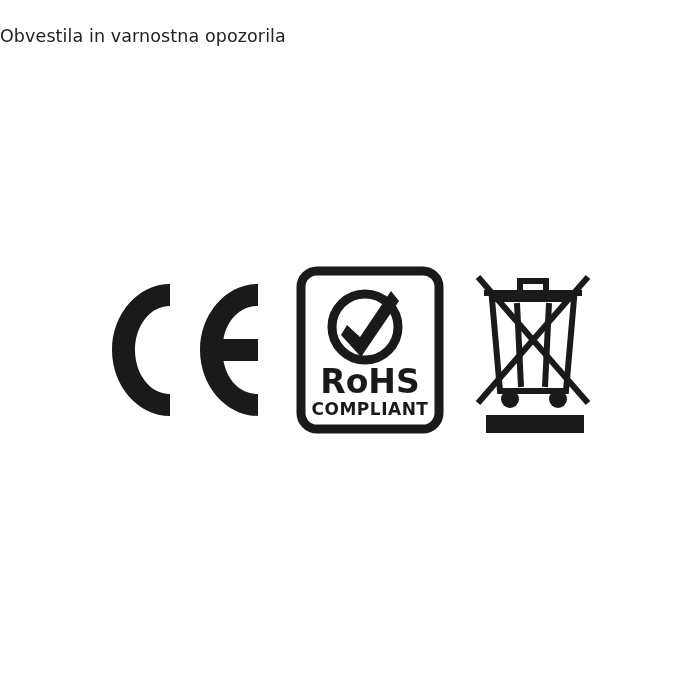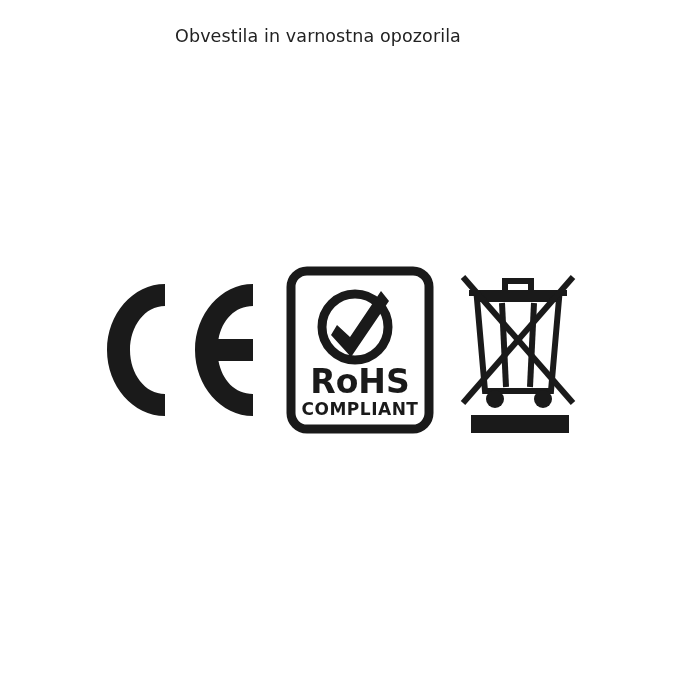--- a/index.html
+++ b/index.html
@@ -19,21 +19,20 @@
     width: 700px;
     height: 700px;
     position: relative;
     box-sizing: border-box;
   }
   .page-title {
     position: absolute;
     top: 26px;
     left: 0;
     width: 636px;
-    text-align: center;
     font-size: 17.5px;
     font-weight: 400;
     color: #222222;
     letter-spacing: 0.1px;
     line-height: 1.2;
   }
   .symbol-row {
     position: absolute;
     top: 255px;
     left: 0;
@@ -41,20 +40,21 @@
     height: 190px;
     display: flex;
     flex-direction: row;
     align-items: center;
     justify-content: center;
     gap: 0px;
   }
   .symbol {
     display: flex;
     align-items: center;
+    justify-content: center;
   }
   .sym-ce      { width: 200px; height: 190px; }
   .sym-rohs    { width: 170px; height: 190px; }
   .sym-weee    { width: 160px; height: 190px; }
   svg { display: block; }
 </style>
 </head>
 <body>
 
 <div class="page">

